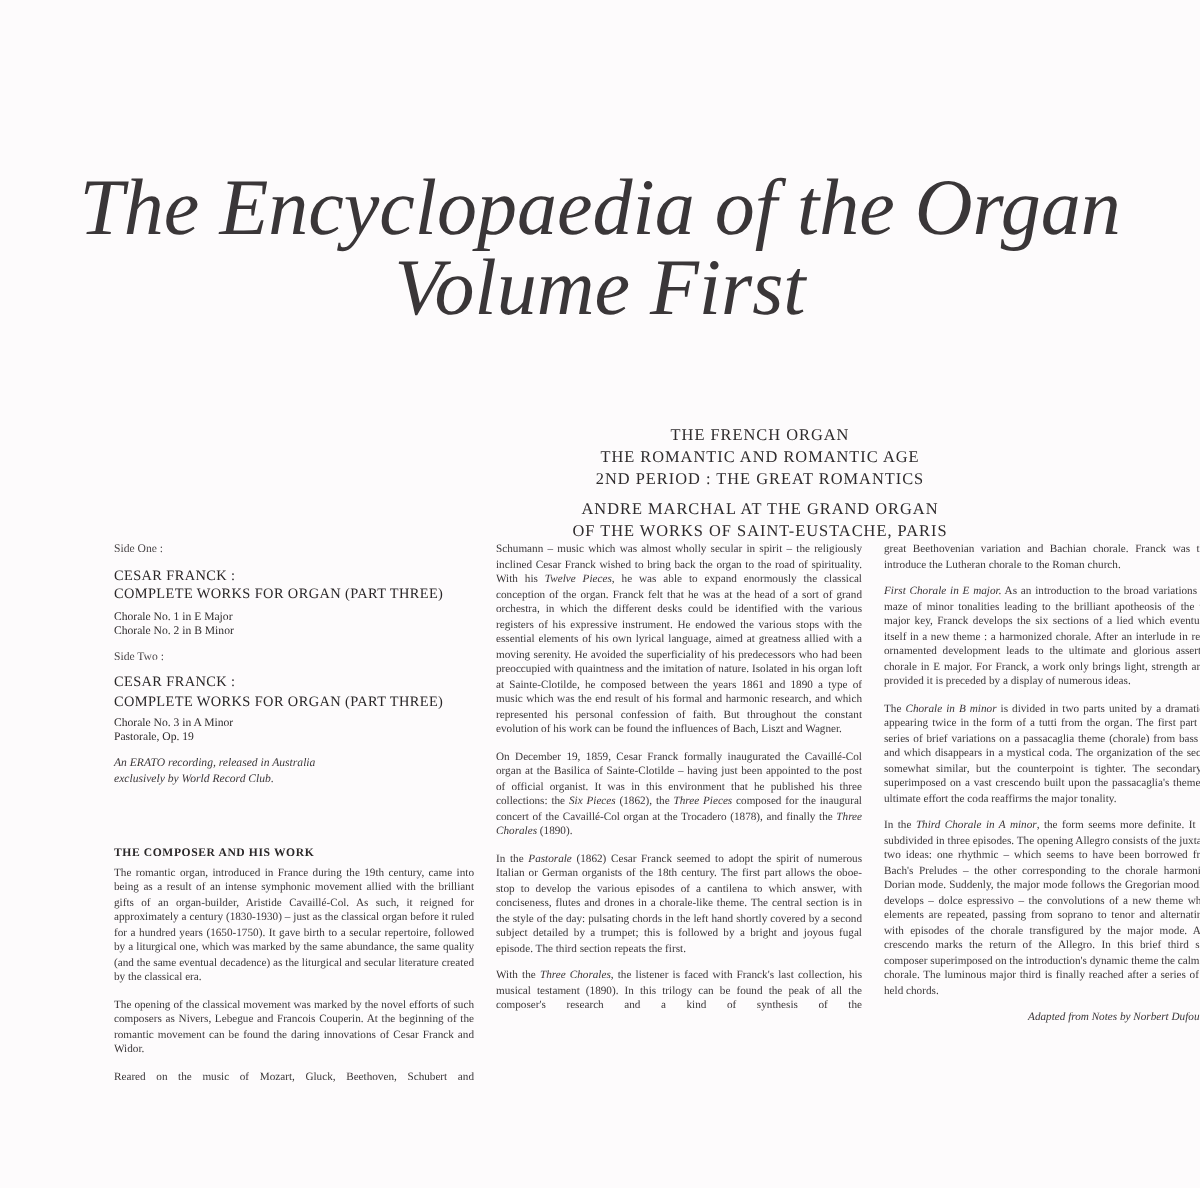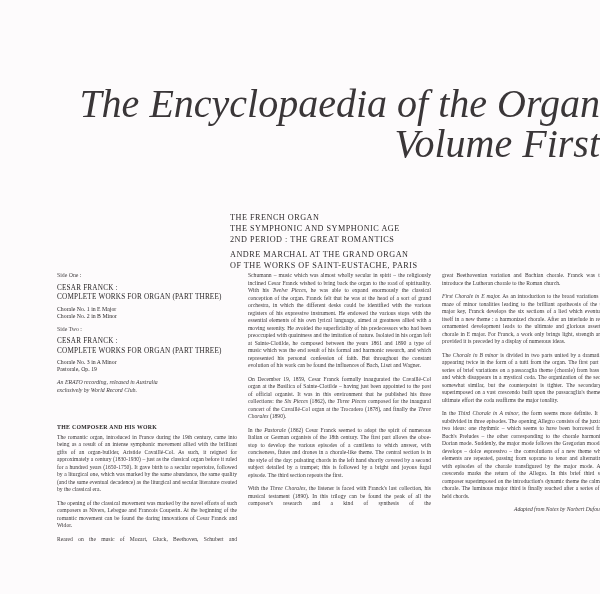--- a/index.html
+++ b/index.html
@@ -13,37 +13,38 @@
       color: #2c2a2b;
       font-family: "Liberation Serif", "DejaVu Serif", serif;
       position: relative;
       overflow: hidden;
     }
     .title-block {
       position: absolute;
       left: 0;
       top: 84px;
       width: 600px;
-      text-align: right;
+      text-align: center;
     }
     .title-line {
       font-family: "Liberation Serif", serif;
       font-style: italic;
       font-size: 40px;
       line-height: 40px;
       color: #3a3638;
       letter-spacing: 0px;
       margin: 0;
       font-weight: normal;
     }
     .subtitle-block {
       position: absolute;
       left: 230px;
       top: 212px;
       width: 300px;
+      text-align: center;
       font-family: "Liberation Serif", serif;
       font-size: 8.2px;
       line-height: 11px;
       letter-spacing: 0.5px;
       color: #2e2b2c;
     }
     .subtitle-block .gap {
       height: 4px;
     }
     .col {
@@ -105,21 +106,21 @@
 </head>
 <body>
 
 <div class="title-block">
   <h1 class="title-line">The Encyclopaedia of the Organ</h1>
   <h1 class="title-line">Volume First</h1>
 </div>
 
 <div class="subtitle-block">
   <div>THE FRENCH ORGAN</div>
-  <div>THE SYMPHONIC AND SYMPHONIC AGE</div>
+  <div>THE ROMANTIC AND ROMANTIC AGE</div>
   <div>2ND PERIOD : THE GREAT ROMANTICS</div>
   <div class="gap"></div>
   <div>ANDRE MARCHAL AT THE GRAND ORGAN</div>
   <div>OF THE WORKS OF SAINT-EUSTACHE, PARIS</div>
 </div>
 
 <div class="col col-left">
   <div>
     <div class="side-label">Side One :</div>
     <div class="work-composer">CESAR FRANCK :</div>

